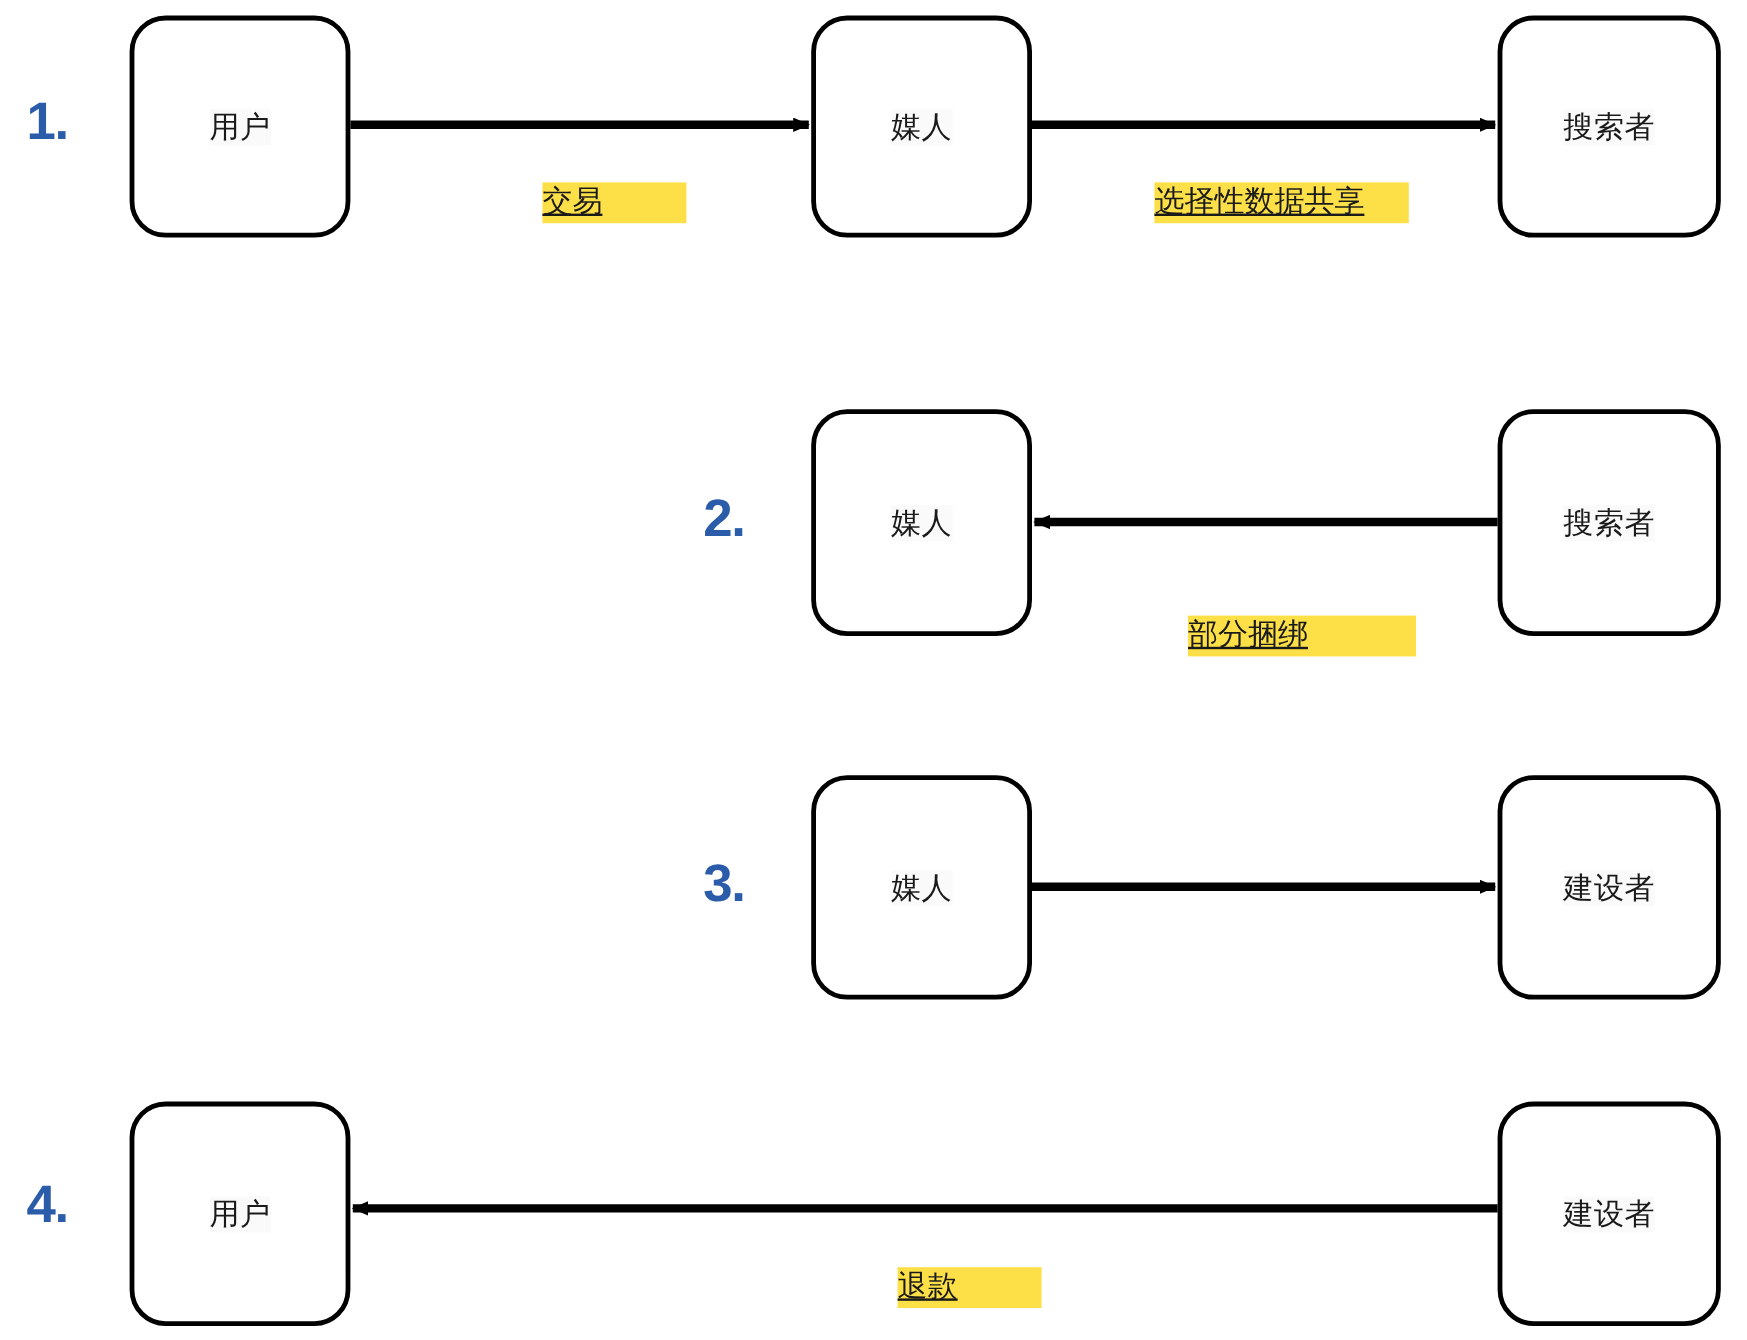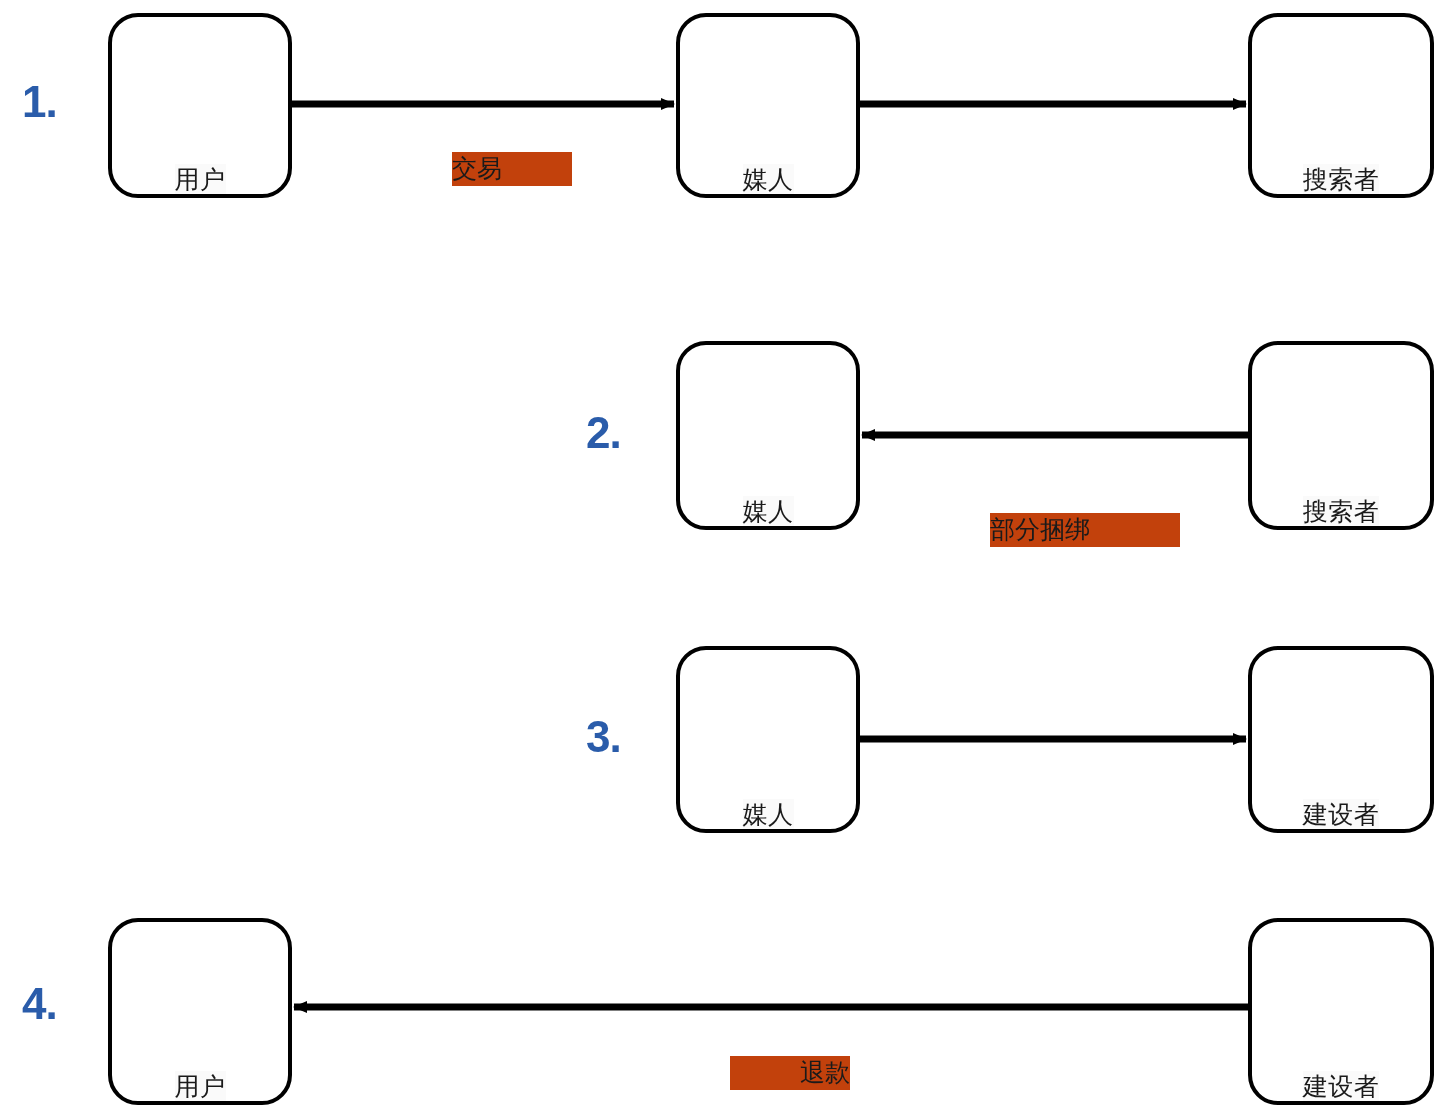--- a/index.html
+++ b/index.html
@@ -17,21 +17,21 @@
     background: #ffffff;
     overflow: hidden;
   }
   .node {
     position: absolute;
     box-sizing: border-box;
     background: #ffffff;
     border: 4px solid #000000;
     border-radius: 30px;
     display: flex;
-    align-items: flex-end;
+    align-items: center;
     justify-content: center;
   }
   .node-label {
     font-size: 25px;
     color: #1a1a1a;
     line-height: 1.2;
     background: #fafafa;
     letter-spacing: 0.5px;
     white-space: nowrap;
   }
@@ -41,22 +41,23 @@
     font-weight: bold;
     color: #2a5caa;
     line-height: 1;
     letter-spacing: -1px;
   }
   .edge-label {
     position: absolute;
     font-size: 25px;
     color: #1a1a1a;
     line-height: 1.35;
-    background: #c2410c;
+    background: #fde047;
     white-space: pre-wrap;
+    text-decoration: underline;
   }
   svg.edges {
     position: absolute;
     left: 0;
     top: 0;
     width: 1456px;
     height: 1117px;
     pointer-events: none;
   }
 </style>
@@ -95,20 +96,21 @@
   <div class="node" style="left:676px; top:13px; width:184px; height:185px;">
     <span class="node-label">媒人</span>
   </div>
 
   <div class="node" style="left:1248px; top:13px; width:186px; height:185px;">
     <span class="node-label">搜索者</span>
   </div>
 
   <div class="edge-label" style="left:452px; top:152px; width:120px; text-align:left;">交易</div>
 
+  <div class="edge-label" style="left:962px; top:152px; width:212px; text-align:left;">选择性数据共享</div>
 
   <div class="step-number" style="left:586px; top:411px;">2.</div>
 
   <div class="node" style="left:676px; top:341px; width:184px; height:189px;">
     <span class="node-label">媒人</span>
   </div>
 
   <div class="node" style="left:1248px; top:341px; width:186px; height:189px;">
     <span class="node-label">搜索者</span>
   </div>
@@ -129,15 +131,15 @@
   <div class="step-number" style="left:22px; top:982px;">4.</div>
 
   <div class="node" style="left:108px; top:918px; width:184px; height:187px;">
     <span class="node-label">用户</span>
   </div>
 
   <div class="node" style="left:1248px; top:918px; width:186px; height:187px;">
     <span class="node-label">建设者</span>
   </div>
 
-  <div class="edge-label" style="left:730px; top:1056px; width:120px; text-align:right;">退款</div>
+  <div class="edge-label" style="left:748px; top:1056px; width:120px; text-align:left;">退款</div>
 
 </div>
 
 </body></html>

